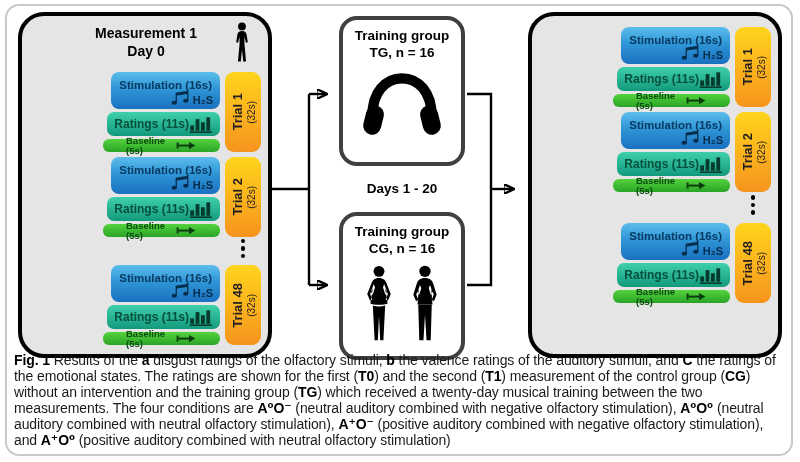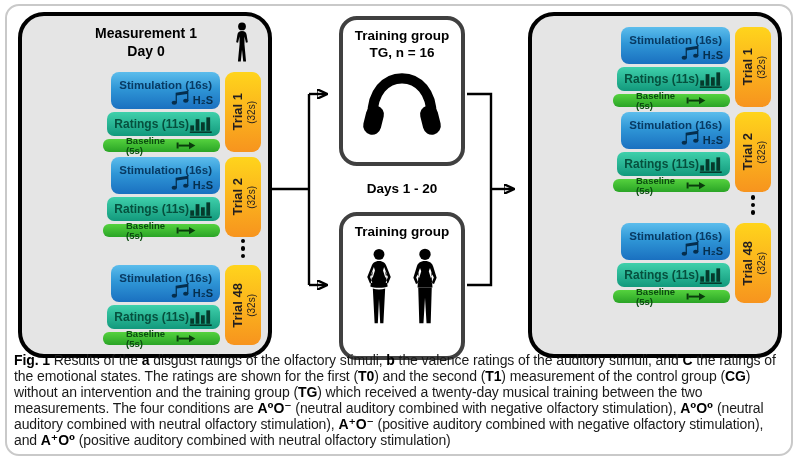--- a/index.html
+++ b/index.html
@@ -251,20 +251,21 @@
     <div class="mid-sub">TG, n = 16</div>
     <svg class="ic-phones" style="margin-left:auto;margin-right:auto">
         <use href="#i-phones"></use>
       </svg>
   </div>
 
   <div class="days-label">Days 1 - 20</div>
 
   <div class="mid-box control">
     <div class="mid-title">Training group</div>
+    <div class="mid-sub">CG, n = 16</div>
     <div class="people">
       <svg class="ic-woman">
           <use href="#i-woman"></use>
         </svg>
       <svg class="ic-man">
           <use href="#i-man"></use>
         </svg>
     </div>
   </div>
 

